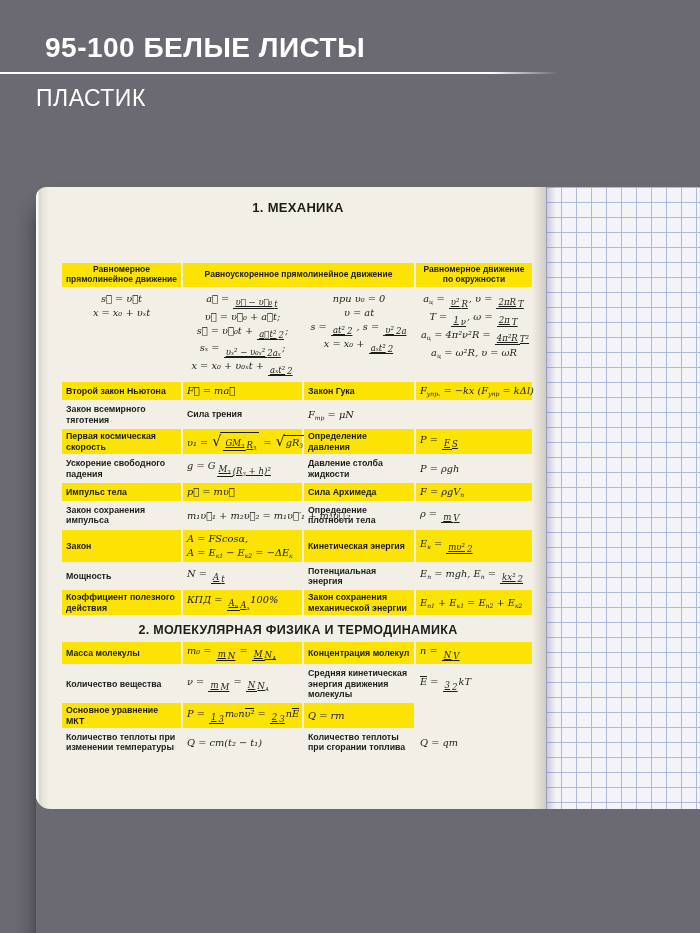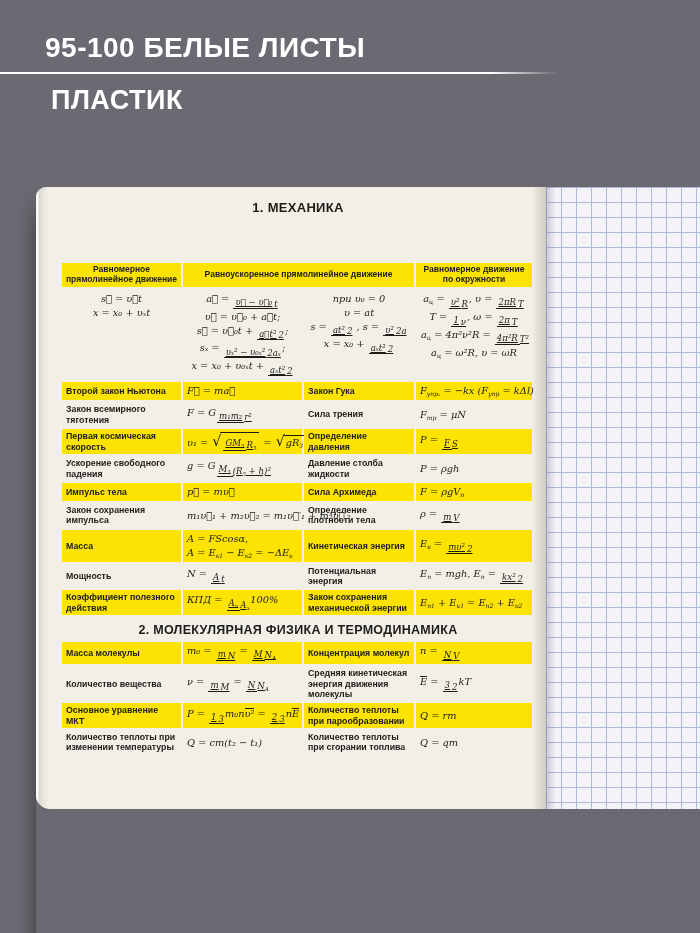--- a/index.html
+++ b/index.html
@@ -13,22 +13,22 @@
   .banner-line1{
     position:absolute;left:45px;top:32px;
     font-size:28px;font-weight:bold;color:var(--banner-text,#fff);
     letter-spacing:.5px;
   }
   .banner-divider{
     position:absolute;left:0;top:72px;width:558px;height:2px;
     background:linear-gradient(to right,#ffffff 88%,rgba(255,255,255,0));
   }
   .banner-line2{
-    position:absolute;left:51px;top:85px;
-    font-size:27px;font-weight:bold;color:var(--banner-text,#fff);
+    position:absolute;left:36px;top:85px;
+    font-size:23px;font-weight:normal;color:var(--banner-text,#fff);
     letter-spacing:.5px;
   }
   
   .notebook{
     position:absolute;left:36px;top:187px;width:664px;height:802px;
     border-radius:10px 0 0 14px;
     box-shadow:0 18px 28px -6px rgba(0,0,0,.38), -6px 14px 20px -8px rgba(0,0,0,.3);
   }
   .page-left{
     position:absolute;left:0;top:0;width:510px;height:622px;
@@ -181,26 +181,20 @@
             <div class="cell math">
               <div class="mline"><span>F⃗ = ma⃗</span></div>
             </div>
             <div class="cell lbl">Закон Гука</div>
             <div class="cell math">
               <div class="mline"><span>F<sub><span>упрₓ</span></sub> = −kx  (F<sub><span>упр</span></sub> = kΔl)</span></div>
             </div>
           </div>
           <div class="t-grid t-row">
             <div class="cell lbl">Закон всемирного тяготения</div>
-            <div class="cell math">
-              <div class="mline"><span>F = G<span class="frac">
-                    <span class="fr-top">m₁m₂</span>
-                    <span class="fr-bot">r²</span>
-                  </span></span></div>
-            </div>
             <div class="cell lbl">Сила трения</div>
             <div class="cell math">
               <div class="mline"><span>F<sub><span>тр</span></sub> = μN</span></div>
             </div>
           </div>
           <div class="t-grid t-row yellow">
             <div class="cell lbl">Первая космическая скорость</div>
             <div class="cell math">
               <div class="mline"><span>υ₁ = <span class="sqrt">
                     <span class="rad">√</span>
@@ -251,21 +245,21 @@
             </div>
             <div class="cell lbl">Определение плотности тела</div>
             <div class="cell math">
               <div class="mline"><span>ρ = <span class="frac">
                     <span class="fr-top">m</span>
                     <span class="fr-bot">V</span>
                   </span></span></div>
             </div>
           </div>
           <div class="t-grid t-row yellow">
-            <div class="cell lbl">Масса</div>
+            <div class="cell lbl">Закон</div>
             <div class="cell math">
               <div class="mline"><span>A = FScosα,</span></div>
               <div class="mline"><span>A = E<sub><span>к1</span></sub> − E<sub><span>к2</span></sub> = −ΔE<sub><span>к</span></sub></span></div>
             </div>
             <div class="cell lbl">Кинетическая энергия</div>
             <div class="cell math">
               <div class="mline"><span>E<sub><span>к</span></sub> = <span class="frac">
                     <span class="fr-top">mυ²</span>
                     <span class="fr-bot">2</span>
                   </span></span></div>
@@ -345,21 +339,20 @@
             <div class="cell lbl">Основное уравнение МКТ</div>
             <div class="cell math">
               <div class="mline"><span>P = <span class="frac">
                     <span class="fr-top">1</span>
                     <span class="fr-bot">3</span>
                   </span>m₀n<span class="bar">υ²</span> = <span class="frac">
                     <span class="fr-top">2</span>
                     <span class="fr-bot">3</span>
                   </span>n<span class="bar">E</span></span></div>
             </div>
-            <div class="cell lbl">Количество теплоты при парообразовании</div>
             <div class="cell math">
               <div class="mline"><span>Q = rm</span></div>
             </div>
           </div>
           <div class="t-grid t-row">
             <div class="cell lbl">Количество теплоты при изменении температуры</div>
             <div class="cell math">
               <div class="mline"><span>Q = cm(t₂ − t₁)</span></div>
             </div>
             <div class="cell lbl">Количество теплоты при сгорании топлива</div>

